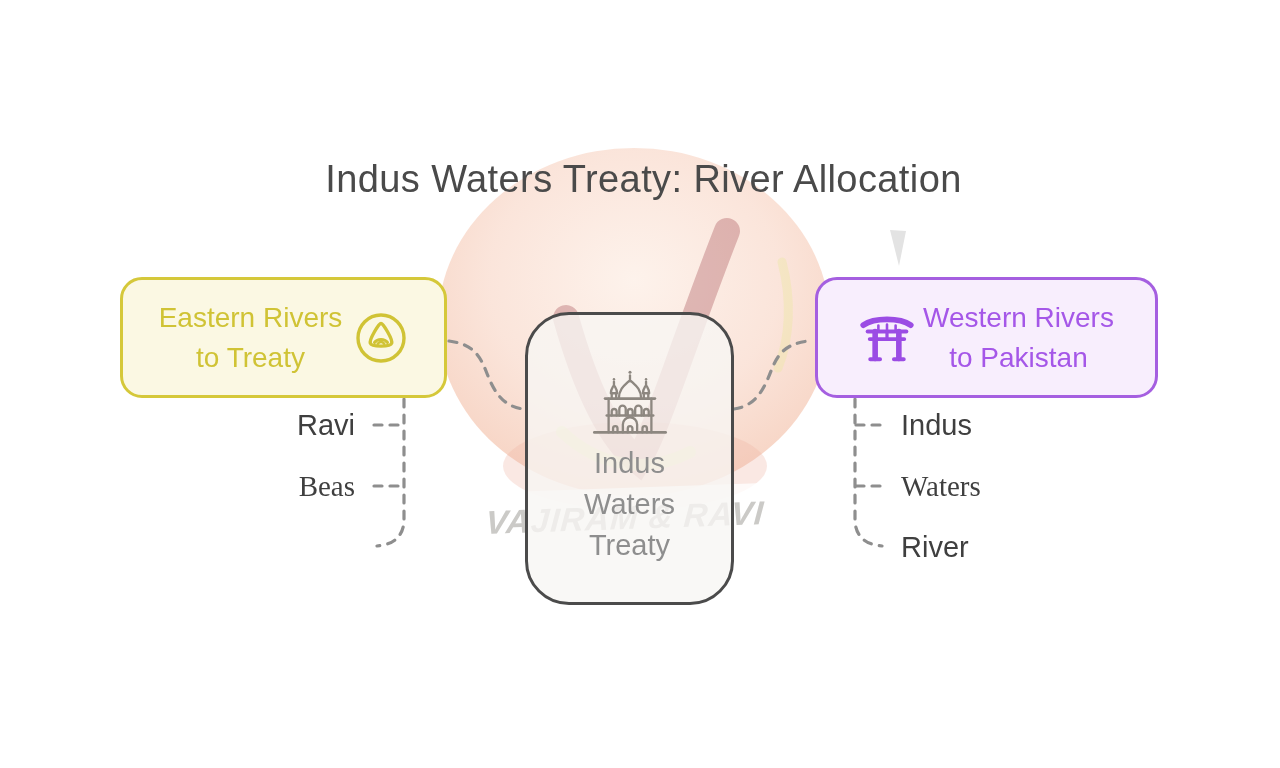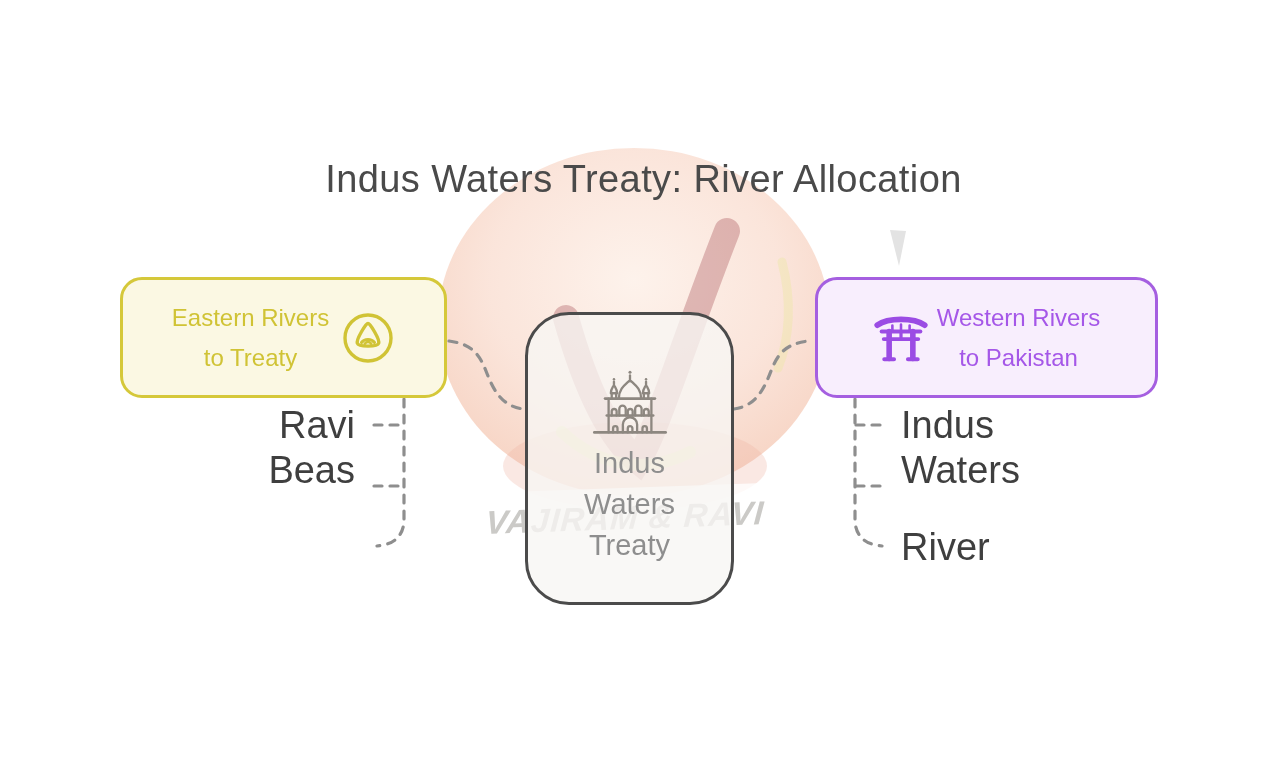--- a/index.html
+++ b/index.html
@@ -25,21 +25,21 @@
     left:455px;top:499px;width:340px;text-align:center;
     font-size:33px;font-weight:bold;font-style:italic;letter-spacing:1px;
     color:#cbcac7;transform:rotate(-2deg) skewX(-6deg);
   }
 
   
   .node{
     display:flex;align-items:center;justify-content:center;
     box-sizing:border-box;
   }
-  .node .lbl{text-align:center;font-size:24px;font-weight:500;line-height:40px;}
+  .node .lbl{text-align:center;font-size:28px;font-weight:500;line-height:40px;}
 
   .node-east{
     left:120px;top:277px;width:327px;height:121px;gap:12px;
     background:#fbf8e3;border:3px solid #d5c83a;border-radius:22px;
   }
   .node-east .lbl{color:#d0c335;}
 
   .node-west{
     left:815px;top:277px;width:343px;height:121px;gap:8px;
     background:#f8eefd;border:3px solid #a55fe0;border-radius:22px;
@@ -49,24 +49,24 @@
   .node-center{
     left:525px;top:312px;width:209px;height:293px;
     background:rgba(247,246,244,.78);border:3px solid #4b4b4b;border-radius:44px;
     flex-direction:column;justify-content:flex-start;padding-top:32px;
   }
   .node-center .cline{
     font-size:29px;color:#8e8e8e;line-height:41px;text-align:center;
   }
 
   
-  .river{font-size:38px;color:#3f3f3f;line-height:34px;white-space:nowrap;}
+  .river{font-size:29px;color:#3f3f3f;line-height:34px;white-space:nowrap;}
   .river.left{left:155px;width:200px;text-align:right;}
   .river.right{left:901px;text-align:left;}
-  .row1{top:408px;} .row2{top:453px;} .row3{top:530px;}
+  .row1{top:408px;} .row2{top:469px;font-family:Liberation Serif, serif;} .row3{top:530px;}
 
   .layer{left:0;top:0;}
 </style>
 </head>
 <body>
 
 <div class="stage">
 
   <svg class="abs layer" width="1280" height="768" viewBox="0 0 1280 768">
     <defs>

